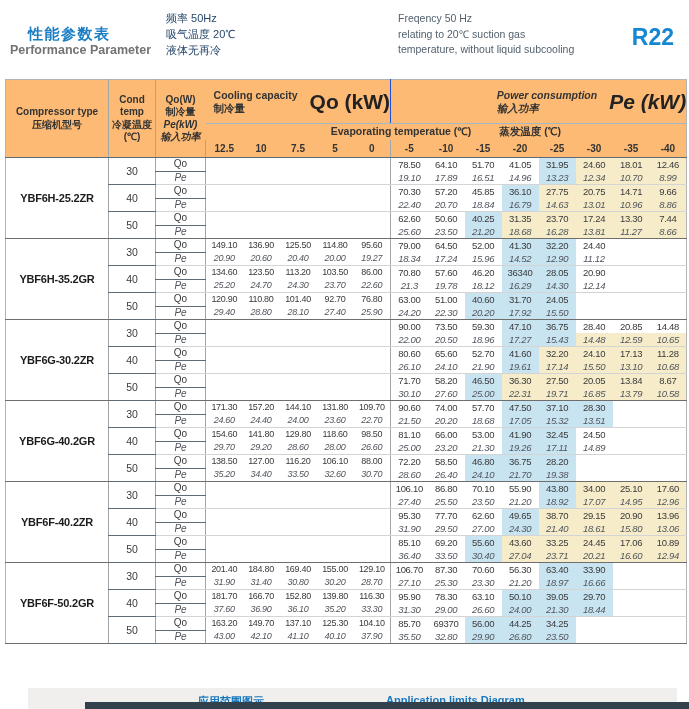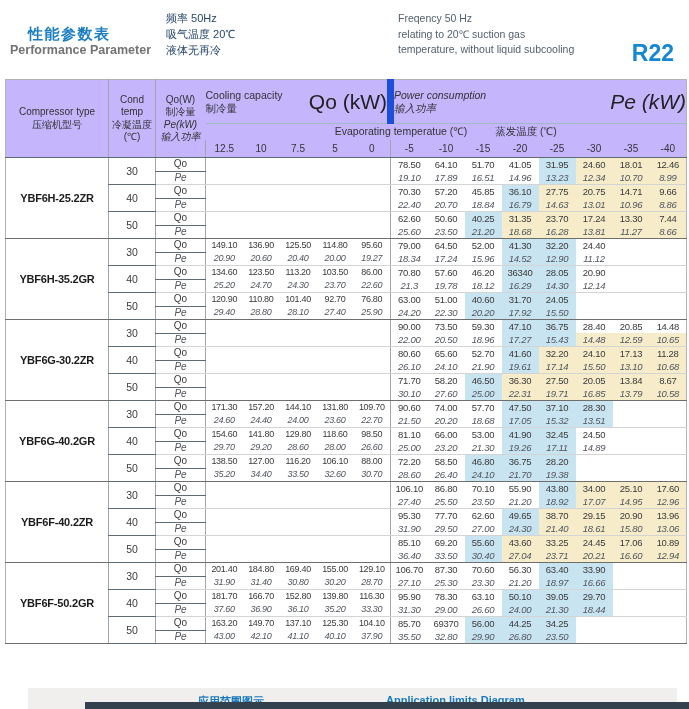--- a/index.html
+++ b/index.html
@@ -4,32 +4,32 @@
 <style>
   * { margin:0; padding:0; box-sizing:border-box; }
   body { background:#e8e8e8; font-family:"Liberation Sans", sans-serif; }
   .page { position:relative; width:689px; height:709px; background:#ffffff; overflow:hidden; margin:0 auto; }
 
   
   .title-zh { position:absolute; left:10px; top:25px; font-size:15px; font-weight:bold; color:#1b7ec2; letter-spacing:1.5px;margin-left:18px; }
   .title-en { position:absolute; left:10px; top:43px; font-size:12.5px; font-weight:bold; color:#737373; }
   .notes-zh { position:absolute; left:166px; top:10px; font-size:11px; color:#27476b; line-height:16px; }
   .notes-en { position:absolute; left:398px; top:11px; font-size:10.5px; color:#53616e; line-height:15.5px; }
-  .r22 { position:absolute; right:15px; top:40px; font-size:23px; font-weight:bold; color:#1687d2; }
+  .r22 { position:absolute; right:15px; top:24px; font-size:23px; font-weight:bold; color:#1687d2; }
 
   
   table.perf { position:absolute; left:5px; top:79px; width:681px; border-collapse:collapse; table-layout:fixed;
                border:1px solid #b3b3b3; }
-  thead th { background:#c4b5fd; font-weight:normal; color:#333; vertical-align:middle; text-align:center; }
+  thead th { background:#fdba74; font-weight:bold; color:#333; vertical-align:middle; text-align:center; }
   .c-model, .c-cond, .c-qope { border-bottom:1.6px solid #5f6b74; font-size:10px; line-height:12.5px; }
   .c-cond, .c-qope, .c4, .vl { border-left:1px solid #a0a6aa; }
   .c-qope .it { font-style:italic; }
   .g-cool, .g-pow { height:44px; border-bottom:1px solid #9fb9c8; }
-  .g-pow { border-left:7px solid #1d4ed8; }
-  .gc-wrap { display:flex; align-items:center; justify-content:space-between; gap:12px; }
+  .g-pow { border-left:1px solid #1d4ed8; }
+  .gc-wrap { display:flex; align-items:center; justify-content:flex-end; gap:12px; }
   .gc-lbl { font-size:10.5px; line-height:13px; text-align:left; }
   .gc-sym { font-size:21px; color:#222; }
   .g-pow .gc-lbl, .g-pow .gc-sym { font-style:italic; }
   .evap-lbl { height:16px; font-size:10.5px; color:#333; }
   .evap-lbl span { margin:0 14px; }
   tr.ticks th { height:18px; font-size:10px; color:#333; border-bottom:1.6px solid #5f6b74; }
 
   tbody td { height:13.2px; padding:0; text-align:center; vertical-align:middle;
              font-size:9.5px; color:#3a3a3a; line-height:13px; white-space:nowrap; }
   td.model { font-weight:bold; font-size:11px; color:#1c1c1c; letter-spacing:-0.2px; }

